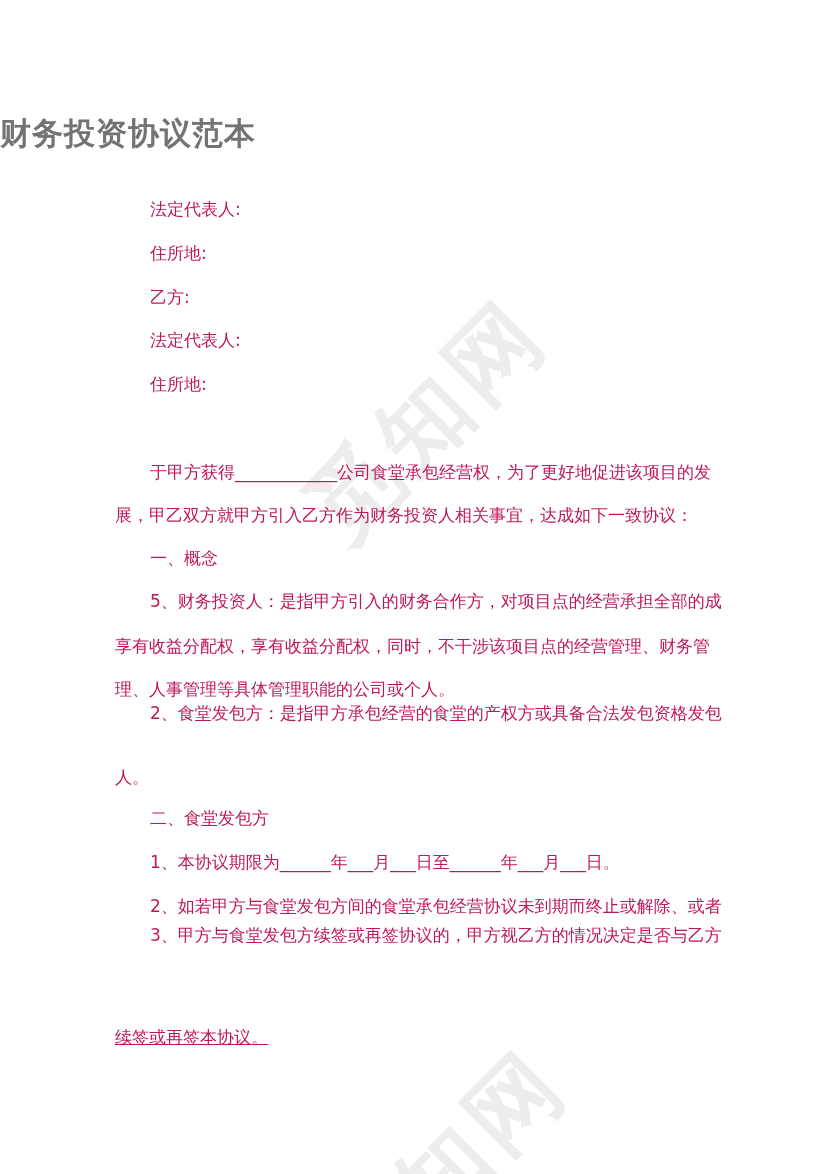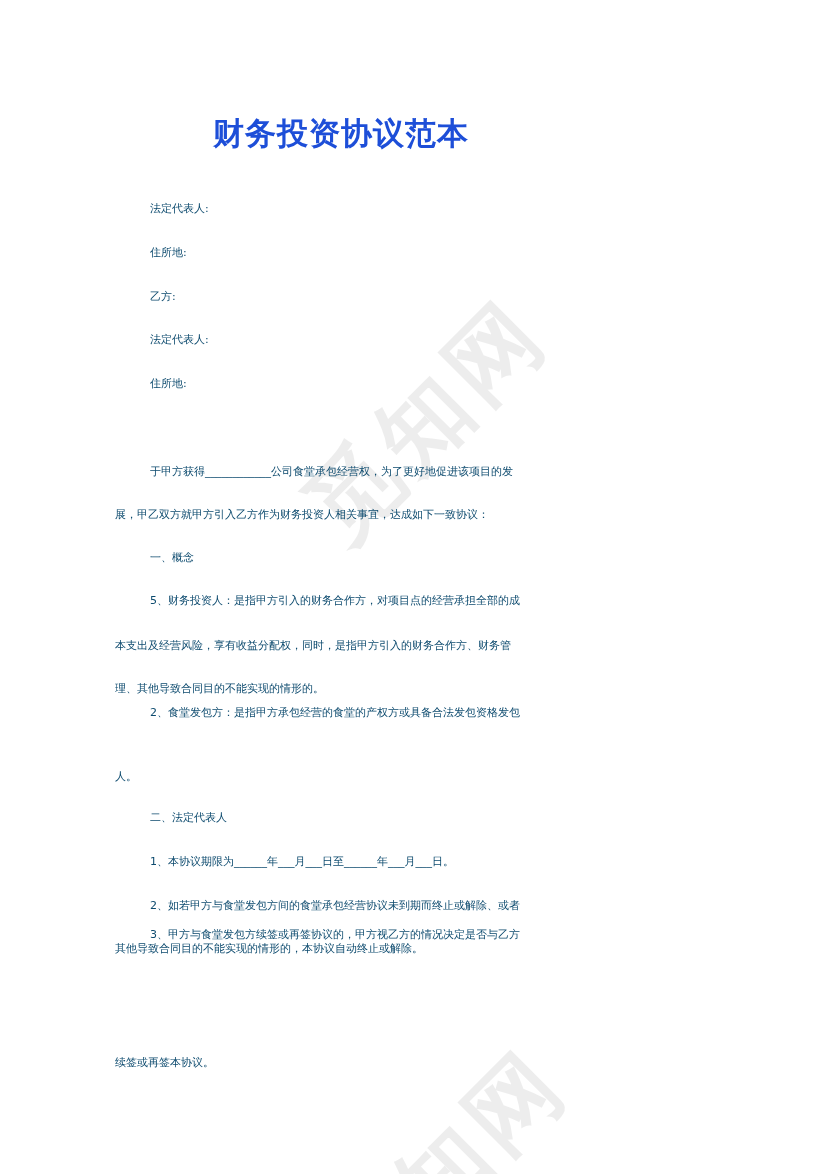--- a/index.html
+++ b/index.html
@@ -2,27 +2,27 @@
 <html><head>
   <meta charset="utf-8">
   <style>
     html, body { margin: 0; padding: 0; background: #ffffff; }
     body {
       width: 830px; height: 1174px; position: relative; overflow: hidden;
       font-family: "DejaVu Sans", sans-serif; color: #1a1a1a;
     }
     .page { position: absolute; left: 0; top: 0; width: 830px; height: 1174px; }
     .title {
-      position: absolute; left: 0; width: 682px; top: 113px; text-align: center;
+      position: absolute; left: 0; width: 682px; top: 113px; text-align: left;
       font-family: "DejaVu Serif", serif; font-weight: bold; font-size: 31px;
-      letter-spacing: 1px; color: #1d4ed8;
+      letter-spacing: 1px; color: #737373;
     }
     .line {
-      position: absolute; font-size: 11px; line-height: 22px; white-space: nowrap;
-      color: #0c4a6e;
+      position: absolute; font-size: 17px; line-height: 22px; white-space: nowrap;
+      color: #be185d;
     }
     .watermark {
       position: absolute; color: rgba(0,0,0,0.07); font-family: "DejaVu Sans", sans-serif;
       font-weight: bold; font-size: 90px; transform: rotate(-45deg); white-space: nowrap;
       pointer-events: none; letter-spacing: 8px;
     }
   </style>
 </head>
 <body>
 
@@ -35,23 +35,22 @@
   <div class="line" style="left:150px; top:198px;">法定代表人:</div>
   <div class="line" style="left:150px; top:242px;">住所地:</div>
   <div class="line" style="left:150px; top:286px;">乙方:</div>
   <div class="line" style="left:150px; top:329px;">法定代表人:</div>
   <div class="line" style="left:150px; top:373px;">住所地:</div>
 
   <div class="line" style="left:150px; top:461px;">于甲方获得____________公司食堂承包经营权，为了更好地促进该项目的发</div>
   <div class="line" style="left:115px; top:504px;">展，甲乙双方就甲方引入乙方作为财务投资人相关事宜，达成如下一致协议：</div>
   <div class="line" style="left:150px; top:547px;text-align:right;">一、概念</div>
   <div class="line" style="left:150px; top:590px;">5、财务投资人：是指甲方引入的财务合作方，对项目点的经营承担全部的成</div>
-  <div class="line" style="left:115px; top:635px;">本支出及经营风险，享有收益分配权，同时，是指甲方引入的财务合作方、财务管</div>
-  <div class="line" style="left:115px; top:678px;">理、其他导致合同目的不能实现的情形的。</div>
+  <div class="line" style="left:115px; top:635px;">享有收益分配权，享有收益分配权，同时，不干涉该项目点的经营管理、财务管</div>
+  <div class="line" style="left:115px; top:678px;">理、人事管理等具体管理职能的公司或个人。</div>
   <div class="line" style="left:150px; top:702px;">2、食堂发包方：是指甲方承包经营的食堂的产权方或具备合法发包资格发包</div>
   <div class="line" style="left:115px; top:766px;">人。</div>
-  <div class="line" style="left:150px; top:807px;">二、法定代表人</div>
+  <div class="line" style="left:150px; top:807px;">二、食堂发包方</div>
   <div class="line" style="left:150px; top:851px;">1、本协议期限为______年___月___日至______年___月___日。</div>
   <div class="line" style="left:150px; top:895px;text-align:center;">2、如若甲方与食堂发包方间的食堂承包经营协议未到期而终止或解除、或者</div>
-  <div class="line" style="left:115px; top:938px;">其他导致合同目的不能实现的情形的，本协议自动终止或解除。</div>
   <div class="line" style="left:150px; top:924px;">3、甲方与食堂发包方续签或再签协议的，甲方视乙方的情况决定是否与乙方</div>
-  <div class="line" style="left:115px; top:1052px;">续签或再签本协议。</div>
+  <div class="line" style="left:115px; top:1026px;text-decoration:underline;">续签或再签本协议。</div>
 </div>
 
 </body></html>

